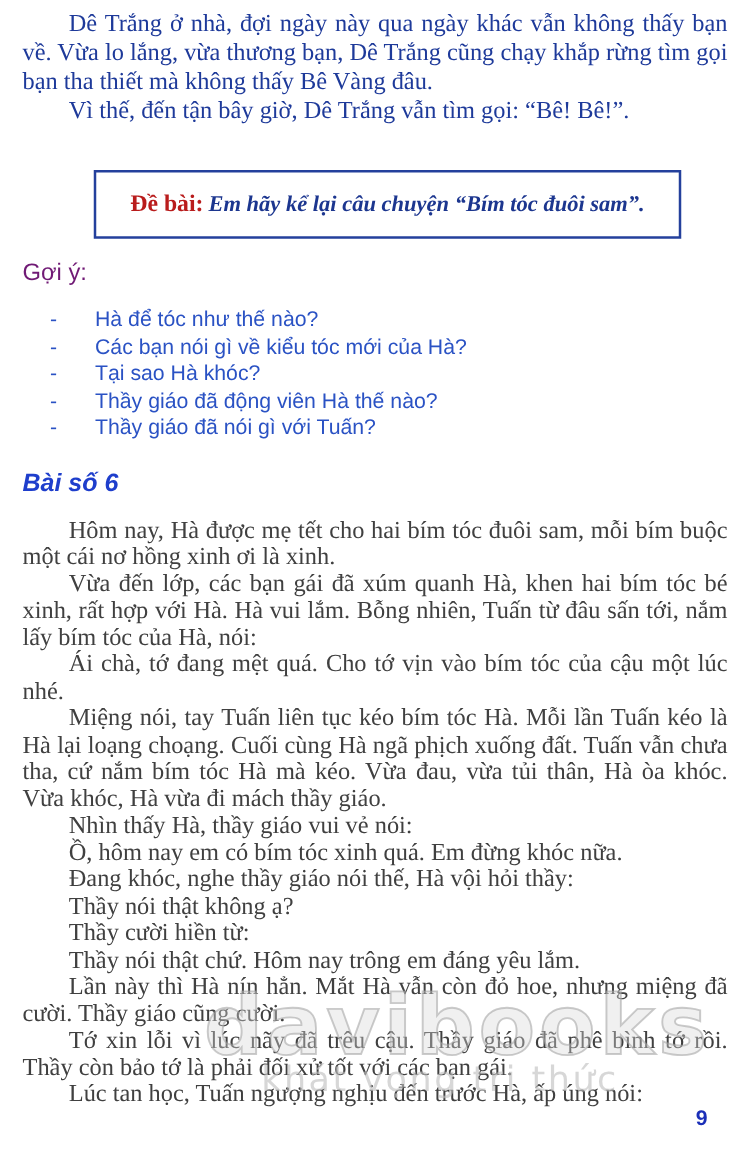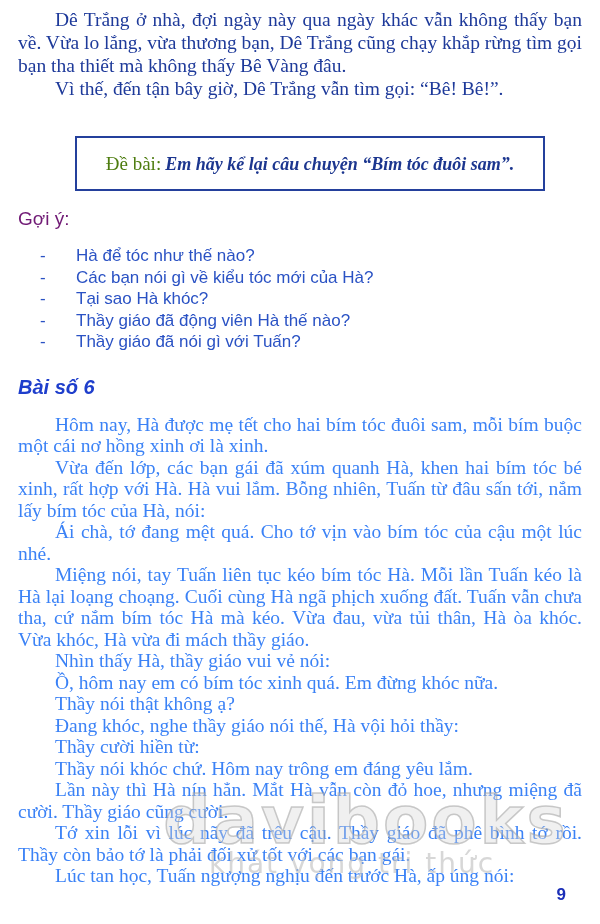--- a/index.html
+++ b/index.html
@@ -27,23 +27,23 @@
   }
   
   .assignment-box {
     margin: 36px 0 0 57px;
     width: 470px;
     border: 2px solid #24409c;
     padding: 15px 8px 14px 8px;
     text-align: center;
   }
   .assignment-box .box-label {
-    font-weight: normal;
+    font-weight: bold;
     font-size: 19px;
-    color: #4d7c0f;
+    color: #b91c1c;
   }
   .assignment-box .box-title {
     font-weight: bold;
     font-style: italic;
     font-size: 18px;
     color: #1c368f;
   }
   
   .hints-heading {
     margin-top: 17px;
@@ -76,21 +76,21 @@
     font-style: italic;
   }
   .essay {
     margin-top: 15px;
   }
   .essay p {
     font-size: 19.5px;
     line-height: 21.5px;
     text-align: justify;
     text-indent: 37px;
-    color: #3b82f6;
+    color: #404040;
   }
   
   .watermark {
     position: absolute;
     left: 120px;
     top: 782px;
     width: 420px;
     pointer-events: none;
     text-align: center;
     z-index: 5;
@@ -166,24 +166,24 @@
 
   <h2 class="essay-heading">Bài số 6</h2>
 
   <div class="essay">
     <p>Hôm nay, Hà được mẹ tết cho hai bím tóc đuôi sam, mỗi bím buộc một cái nơ hồng xinh ơi là xinh.</p>
     <p>Vừa đến lớp, các bạn gái đã xúm quanh Hà, khen hai bím tóc bé xinh, rất hợp với Hà. Hà vui lắm. Bỗng nhiên, Tuấn từ đâu sấn tới, nắm lấy bím tóc của Hà, nói:</p>
     <p>Ái chà, tớ đang mệt quá. Cho tớ vịn vào bím tóc của cậu một lúc nhé.</p>
     <p>Miệng nói, tay Tuấn liên tục kéo bím tóc Hà. Mỗi lần Tuấn kéo là Hà lại loạng choạng. Cuối cùng Hà ngã phịch xuống đất. Tuấn vẫn chưa tha, cứ nắm bím tóc Hà mà kéo. Vừa đau, vừa tủi thân, Hà òa khóc. Vừa khóc, Hà vừa đi mách thầy giáo.</p>
     <p>Nhìn thấy Hà, thầy giáo vui vẻ nói:</p>
     <p>Ồ, hôm nay em có bím tóc xinh quá. Em đừng khóc nữa.</p>
+    <p>Đang khóc, nghe thầy giáo nói thế, Hà vội hỏi thầy:</p>
     <p>Thầy nói thật không ạ?</p>
-    <p>Đang khóc, nghe thầy giáo nói thế, Hà vội hỏi thầy:</p>
     <p>Thầy cười hiền từ:</p>
-    <p>Thầy nói khóc chứ. Hôm nay trông em đáng yêu lắm.</p>
+    <p>Thầy nói thật chứ. Hôm nay trông em đáng yêu lắm.</p>
     <p>Lần này thì Hà nín hẳn. Mắt Hà vẫn còn đỏ hoe, nhưng miệng đã cười. Thầy giáo cũng cười.</p>
     <p>Tớ xin lỗi vì lúc nãy đã trêu cậu. Thầy giáo đã phê bình tớ rồi. Thầy còn bảo tớ là phải đối xử tốt với các bạn gái.</p>
     <p>Lúc tan học, Tuấn ngượng nghịu đến trước Hà, ấp úng nói:</p>
   </div>
 
   <div class="watermark">
     <div class="wm-main">davibooks</div>
     <div class="wm-sub">khát vọng tri thức</div>
   </div>
 

